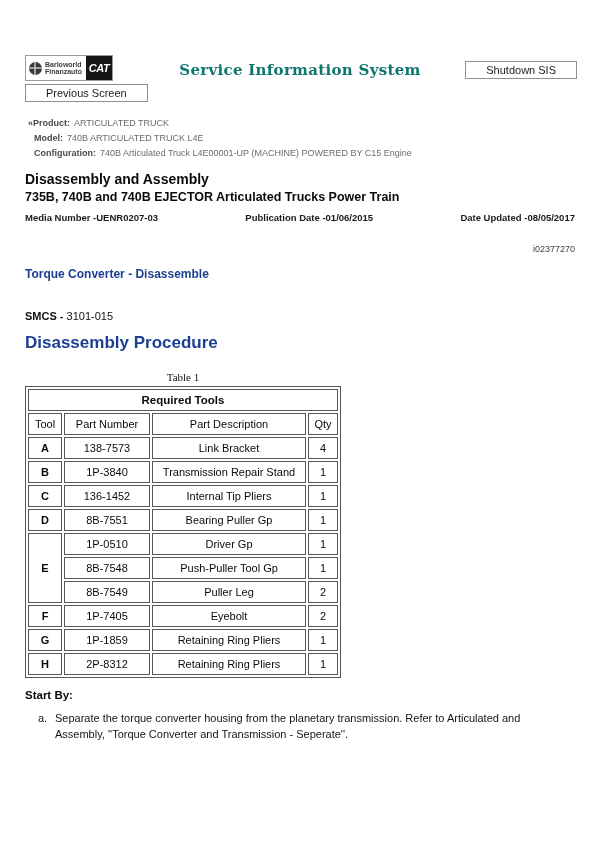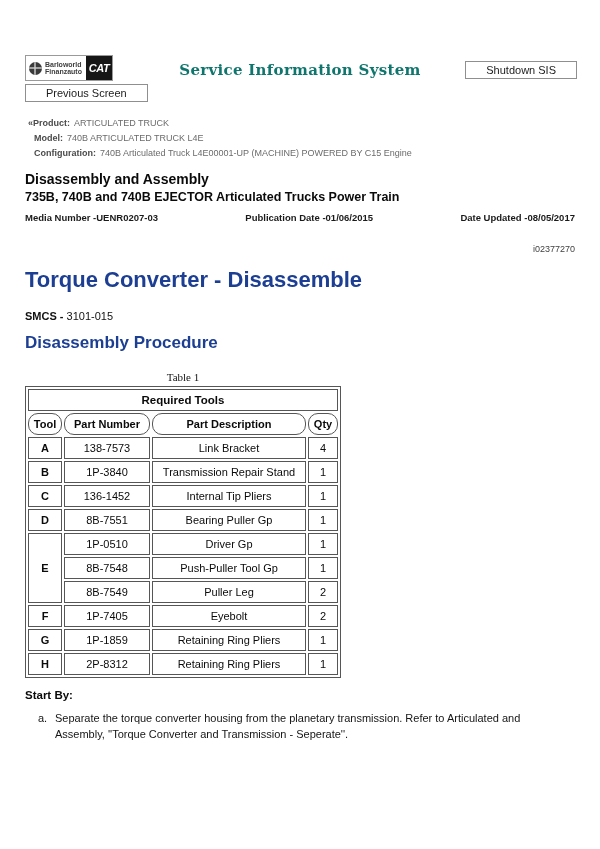--- a/index.html
+++ b/index.html
@@ -54,40 +54,40 @@
   .product-row.indent{padding-left:6px;}
 
   
   .doc-block{position:absolute;left:25px;top:171px;width:550px;}
   .doc-title{font-size:14px;font-weight:bold;line-height:16px;color:#0a0a0a;}
   .doc-subtitle{font-size:12.5px;font-weight:bold;margin-top:3px;color:#0a0a0a;}
   .media-row{display:flex;justify-content:space-between;margin-top:8px;font-size:9.5px;font-weight:bold;color:#1a1a1a;}
   .doc-id{position:absolute;right:25px;top:244px;font-size:9px;color:#3f3f3f;}
 
   
-  .main-heading{position:absolute;left:25px;top:267px;font-size:22px;font-weight:bold;color:var(--heading-blue);}
+  .main-heading{position:absolute;left:25px;top:267px;font-size:12px;font-weight:bold;color:var(--heading-blue);}
   .smcs-line{position:absolute;left:25px;top:310px;font-size:11px;color:#111;}
   .smcs-line .b{font-weight:bold;}
   .sub-heading{position:absolute;left:25px;top:333px;font-size:17px;font-weight:bold;color:var(--heading-blue);}
 
   
   .table-caption{position:absolute;left:25px;top:371px;width:316px;text-align:center;font-size:11px;color:#141414;font-family:Liberation Serif, serif;}
   table.req-tools{
     position:absolute;left:25px;top:386px;
     border-collapse:separate;border-spacing:2px;
     border:1px solid var(--border-gray);
     table-layout:fixed;background:#fff;
   }
   table.req-tools td{
     border:1px solid var(--border-gray);
     height:20px;font-size:11px;text-align:center;vertical-align:middle;
     padding:0 2px;overflow:hidden;color:#0a0a0a;background:#fff;
   }
   table.req-tools .span-head td{font-weight:bold;font-size:11.5px;}
-  table.req-tools .col-head td{font-weight:bold;border-radius:10px;}
+  table.req-tools .col-head td{font-weight:normal;}
   table.req-tools td.tool-cell{font-weight:bold;}
 
   
   .start-by{position:absolute;left:25px;top:689px;font-size:11.5px;font-weight:bold;color:#0a0a0a;}
   .step{position:absolute;left:38px;top:711px;width:516px;display:flex;font-size:11px;line-height:15.5px;color:#151515;}
   .step .step-marker{flex:0 0 17px;}
   .step .step-text{flex:1;}
 </style>
 </head>
 <body>

